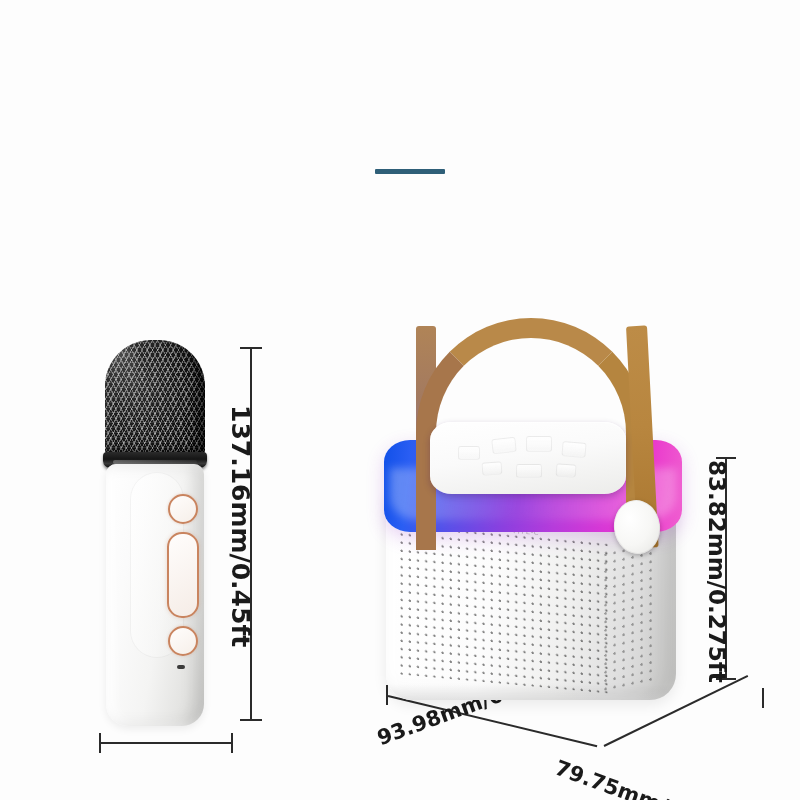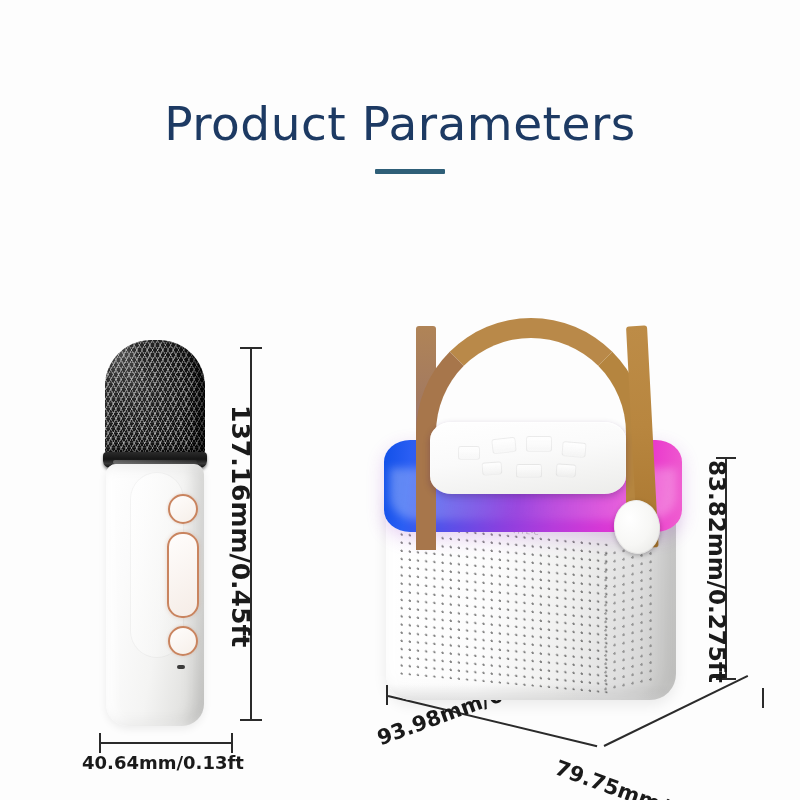--- a/index.html
+++ b/index.html
@@ -270,21 +270,20 @@
   .spk-d2-text{
     position:absolute;left:556px;top:755px;font-size:21px;
     transform:rotate(20deg);transform-origin:left center;
   }
 </style>
 </head>
 <body>
 
 <div class="stage">
 
-  <div class="title">Product Parameters</div>
   <div class="title-rule"></div>
 
   <div class="mic">
     <div class="mic-head"></div>
     <div class="mic-collar"></div>
     <div class="mic-body">
       <div class="mic-panel">
         <div class="btn-ring btn-top"></div>
         <div class="btn-mid"></div>
         <div class="btn-ring btn-bot"></div>
@@ -294,21 +293,20 @@
   </div>
 
   <div class="dline mic-vline"></div>
   <div class="dline mic-vtick-t"></div>
   <div class="dline mic-vtick-b"></div>
   <div class="dim mic-vtext">137.16mm/0.45ft</div>
 
   <div class="dline mic-hline"></div>
   <div class="dline mic-htick-l"></div>
   <div class="dline mic-htick-r"></div>
-  <div class="dim mic-htext">40.64mm/0.13ft</div>
 
   <div class="spk">
     <div class="strap-left"></div>
     <div class="handle"></div>
     <div class="strap-right"></div>
     <div class="strap-knob"></div>
 
     <div class="rgb-band"></div>
     <div class="rgb-sheen"></div>
 

